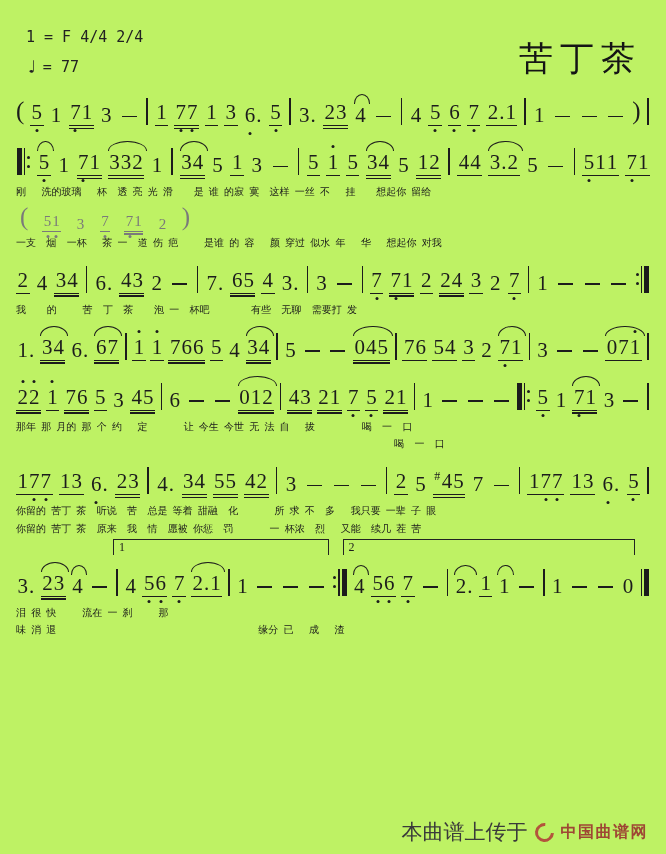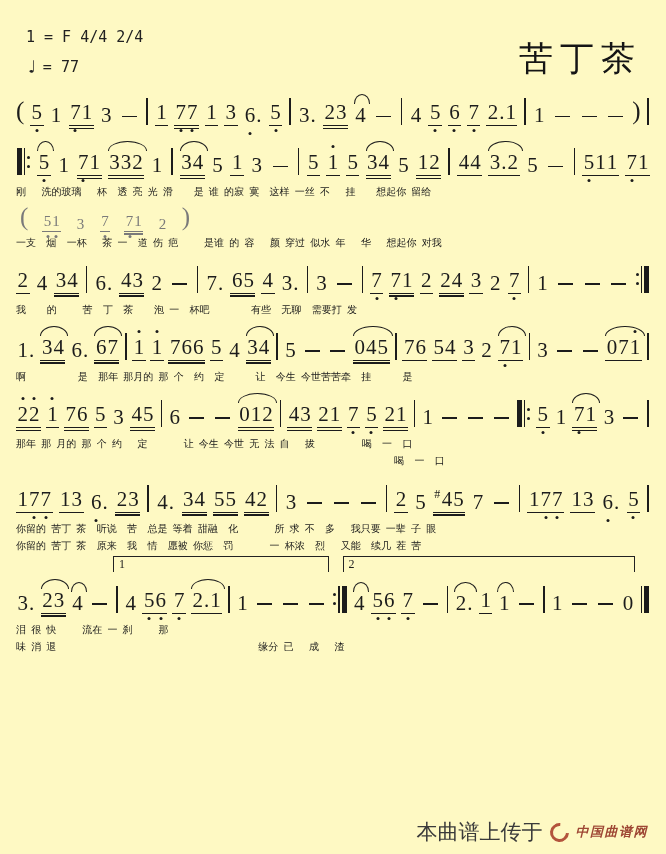--- a/index.html
+++ b/index.html
@@ -1,17 +1,17 @@
 <!DOCTYPE html>
 <html><head>
 <meta charset="utf-8">
 <style>
   html,body{margin:0;padding:0;background:#e8e8e8;}
   .page{
-    width:666px;height:854px;background:#fef9c3;color:#1c1c1c;
+    width:666px;height:854px;background:#bef264;color:#1c1c1c;
     font-family:"DejaVu Sans",sans-serif;position:relative;overflow:hidden;
     margin:0 auto;box-sizing:border-box;
   }
   
   .header{display:flex;justify-content:space-between;align-items:flex-start;padding:24px 24px 0 26px;}
   .meta{font-family:"DejaVu Sans Mono","Liberation Mono",monospace;font-size:15px;line-height:1.8;color:#222;}
   .tempo-line{display:flex;align-items:center;gap:6px;}
   .qnote{font-size:18px;}
   .title{font-family:"DejaVu Serif","Liberation Serif",serif;font-size:34px;letter-spacing:7px;margin-top:12px;color:#151515;}
   .credits{font-size:15px;line-height:2.0;color:#222;text-align:left;min-width:110px;}
@@ -51,21 +51,21 @@
   
   .system.has-volta{padding-top:17px;}
   .volta{position:absolute;top:2px;height:15px;border-top:1.5px solid #222;border-left:1.5px solid #222;border-right:1.5px solid #222;}
   .volta1{left:15.5%;width:33.5%;}
   .volta2{left:51.5%;width:45.5%;}
   .vlabel{font-size:12px;position:absolute;left:5px;top:0px;font-family:"Liberation Serif",serif;}
   
   .footer{position:absolute;right:18px;bottom:8px;display:flex;align-items:center;gap:7px;}
   .upload-note{font-size:21px;color:#3a3a3a;}
   .logo-mark{display:inline-block;width:13px;height:13px;border:3.5px solid #b3543c;border-right-color:transparent;border-radius:50%;transform:rotate(-40deg);}
-  .site-name{color:#9e4734;font-weight:bold;font-style:italic;font-size:13px;letter-spacing:1.5px;font-family:"DejaVu Serif",serif;}
+  .site-name{color:#9e4734;font-weight:bold;font-size:16px;letter-spacing:1.5px;font-family:"DejaVu Serif",serif;}
 </style>
 </head>
 <body>
 
 <div class="page">
 
   <div class="header">
     <div class="meta">
       <div>1 = F 4/4 2/4</div>
       <div class="tempo-line">
@@ -267,21 +267,20 @@
             <i class="thin"></i>
           </span>
           <span class="tok"><span class="ch">3</span></span>
           <span class="dash"></span>
           <span class="dash"></span>
           <span class="tok arc u1"><span class="ch">0</span><span class="ch">7</span><span class="ch hi">1</span></span>
           <span class="bar">
             <i class="thin"></i>
           </span>
         </div>
-        <div class="lyric">啊          是  那年 那月的 那 个  约  定      让  今生 今世苦苦牵  挂      是</div>
       </div>
       <div class="system">
         <div class="music-row">
           <span class="tok u2"><span class="ch hi">2</span><span class="ch hi">2</span></span>
           <span class="tok u1"><span class="ch hi">1</span></span>
           <span class="tok u2"><span class="ch">7</span><span class="ch">6</span></span>
           <span class="tok u1"><span class="ch">5</span></span>
           <span class="tok"><span class="ch">3</span></span>
           <span class="tok u2"><span class="ch">4</span><span class="ch">5</span></span>
           <span class="bar">

